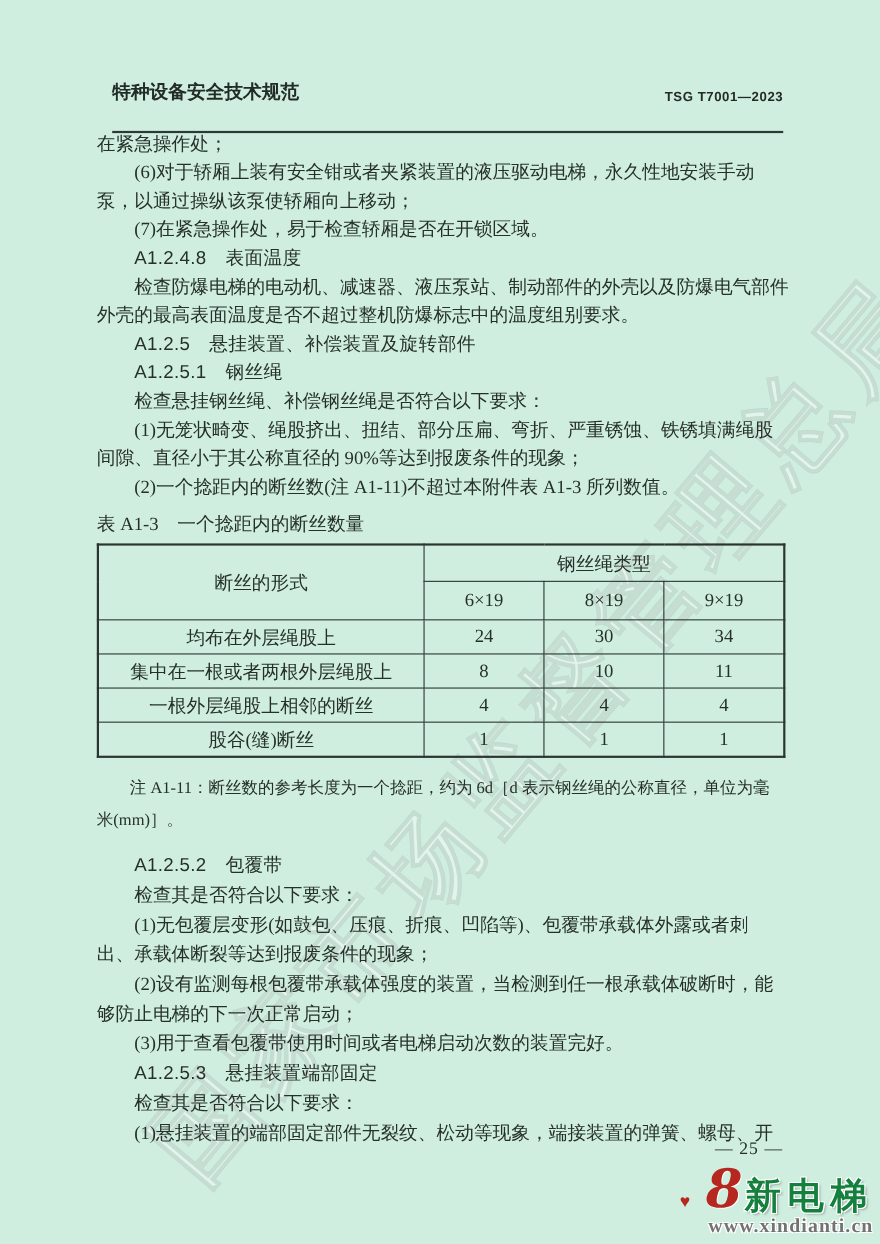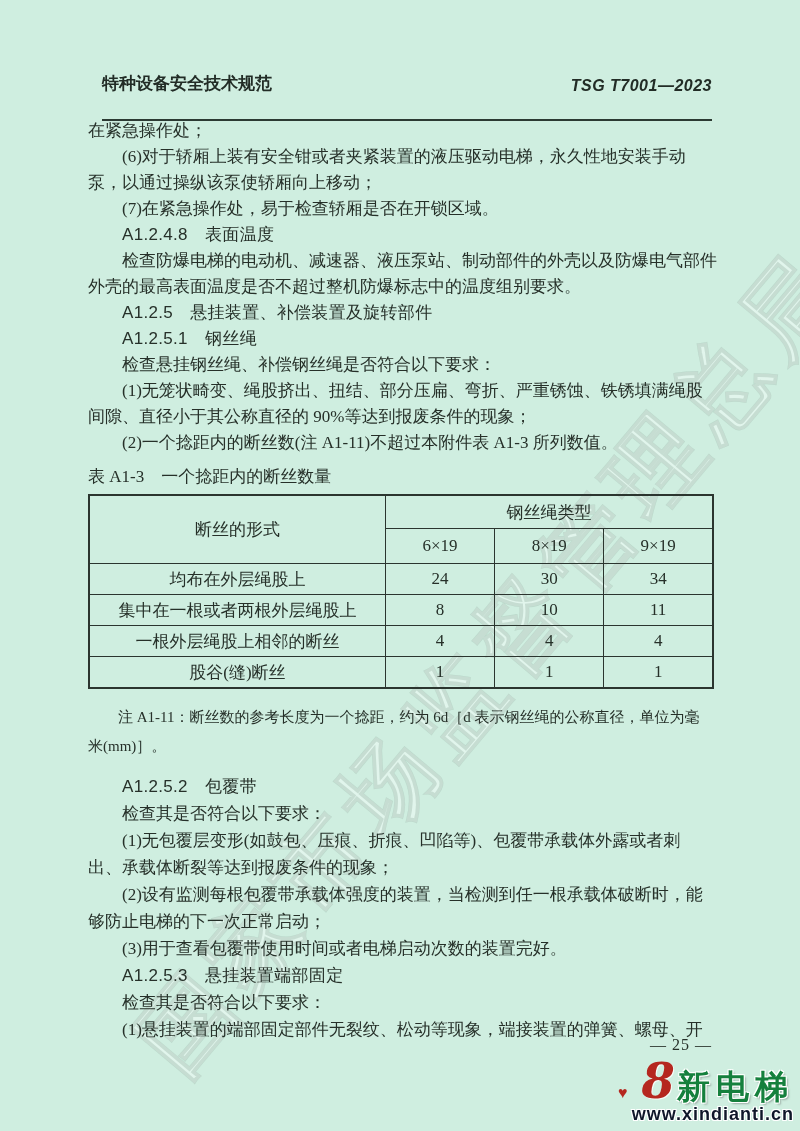--- a/index.html
+++ b/index.html
@@ -10,21 +10,21 @@
   }
   
   .hdr {
     position:absolute; top:72px; left:90px; right:88px;
     display:flex; justify-content:space-between; align-items:flex-end;
     border-bottom:2px solid #2c3a33; padding-bottom:24px;
     font-family:"Liberation Sans", sans-serif; font-weight:bold; font-size:17px;
     color:#222c26;
     margin-left:12px;
   }
-  .hdr .docnum { font-size:16px; letter-spacing:0.5px;font-style:italic; }
+  .hdr .docnum { font-size:12px; letter-spacing:0.5px; }
   
   .content { position:absolute; top:118px; left:88px; width:626px; }
   p.line { margin:0; font-size:17px; line-height:26px; height:26px; white-space:nowrap; overflow:visible; }
   p.line.indent { text-indent:2em; }
   p.line.heading { font-family:"Liberation Sans", sans-serif; letter-spacing:0.3px; }
   
   .tbl-title { margin:8px 0 4px 0; text-align:left; font-size:17px; line-height:26px;font-family:Liberation Serif, serif; }
   table.wire { border-collapse:collapse; width:100%; table-layout:fixed; }
   table.wire th, table.wire td {
     border:1.6px solid #2b352f; text-align:center; vertical-align:middle;
@@ -59,22 +59,22 @@
     font-size:48px; color:#b5271f; line-height:0.9; margin-right:2px;
     text-shadow:1px 1px 0 rgba(255,255,255,0.8);
   }
   .logo-heart { position:absolute; left:34px; bottom:2px; font-size:16px; color:#b5271f; }
   .logo-name {
     font-family:"Liberation Sans", sans-serif; font-weight:bold; font-size:33px;
     color:#15803d; letter-spacing:6px;
     text-shadow:-1px -1px 0 #fff, 1px -1px 0 #fff, -1px 1px 0 #fff, 1px 1px 0 #fff, 2px 2px 2px rgba(120,130,125,0.6);
   }
   .logo-url {
-    margin-top:2px; font-family:Liberation Sans, sans-serif; font-weight:bold;
-    font-size:18px; color:#0f172a; letter-spacing:1px;
+    margin-top:2px; font-family:Liberation Serif, serif; font-weight:bold;
+    font-size:18px; color:#737373; letter-spacing:1px;
     text-shadow:-1px -1px 0 #fff, 1px -1px 0 #fff, -1px 1px 0 #fff, 1px 1px 0 #fff;
   }
 </style>
 </head>
 <body>
 
 <div class="page">
 
   <div class="watermark">国家市场监督管理总局</div>
 

